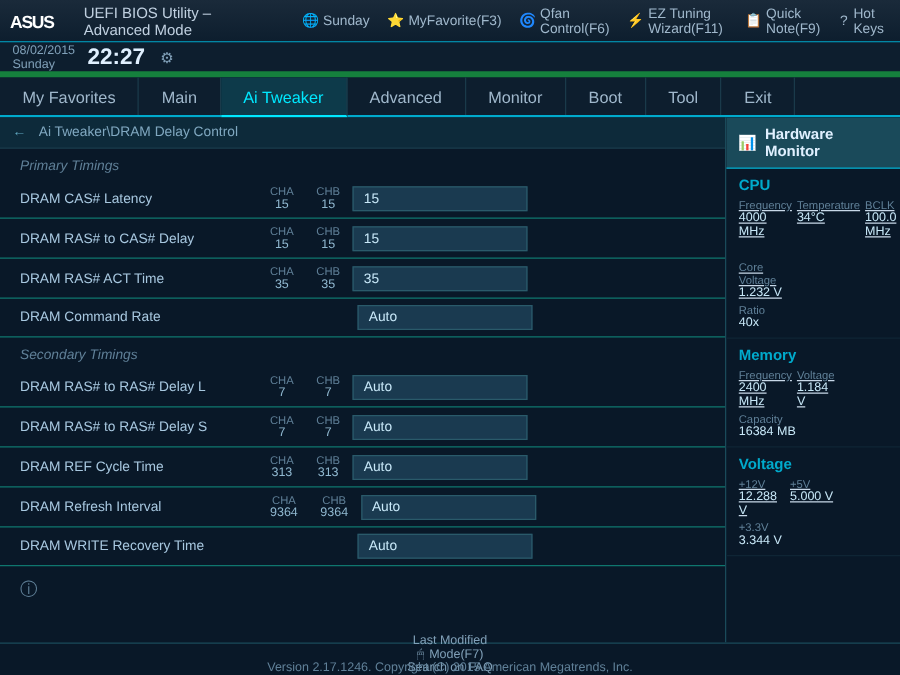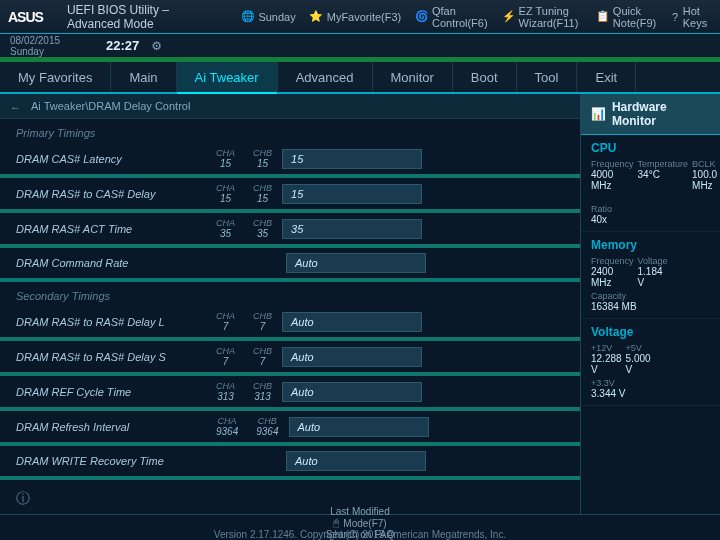--- a/index.html
+++ b/index.html
@@ -65,23 +65,22 @@
       padding: 0 10px;
       border-bottom: 5px solid #15803d;
       gap: 10px;
     }
     #datetime-text {
       color: #80a0b8;
       font-size: 10px;
     }
     #time-display {
       color: #e0f0ff;
-      font-size: 13px;
+      font-size: 18px;
       font-weight: bold;
-      margin-left: 36px;
     }
     .gear-icon {
       color: #80a0b8;
       font-size: 12px;
       margin-left: 2px;
     }
 
     
     #nav-bar {
       background: #0d1e2e;
@@ -141,23 +140,22 @@
       color: #608098;
       font-size: 11px;
       padding: 8px 16px 4px 16px;
       font-style: italic;
     }
 
     .setting-row {
       display: flex;
       align-items: center;
       padding: 5px 16px;
-      border-bottom: 4px solid #0f766e;
+      border-bottom: 1px solid #0f766e;
       min-height: 28px;
-      font-style: italic;
     }
     .setting-name {
       flex: 0 0 200px;
       color: #a8c8e0;
       font-size: 11px;
     }
     .setting-channels {
       display: flex;
       flex-direction: column;
       align-items: center;
@@ -213,22 +211,23 @@
       border-bottom: 1px solid #0f2535;
     }
     .hw-section-title {
       color: #00aacc;
       font-size: 12px;
       font-weight: bold;
       margin-bottom: 4px;
     }
     .hw-grid {
       display: grid;
-      grid-template-columns: 1fr 1fr 1fr 1fr;
-      gap: 2px 4px;
+      grid-template-columns: 1fr 1fr 1fr;
+      gap: 18px 4px;
+      text-decoration: underline;
     }
     .hw-label {
       color: #608098;
       font-size: 9px;
     }
     .hw-value {
       color: #c8e8f8;
       font-size: 10px;
     }
 

